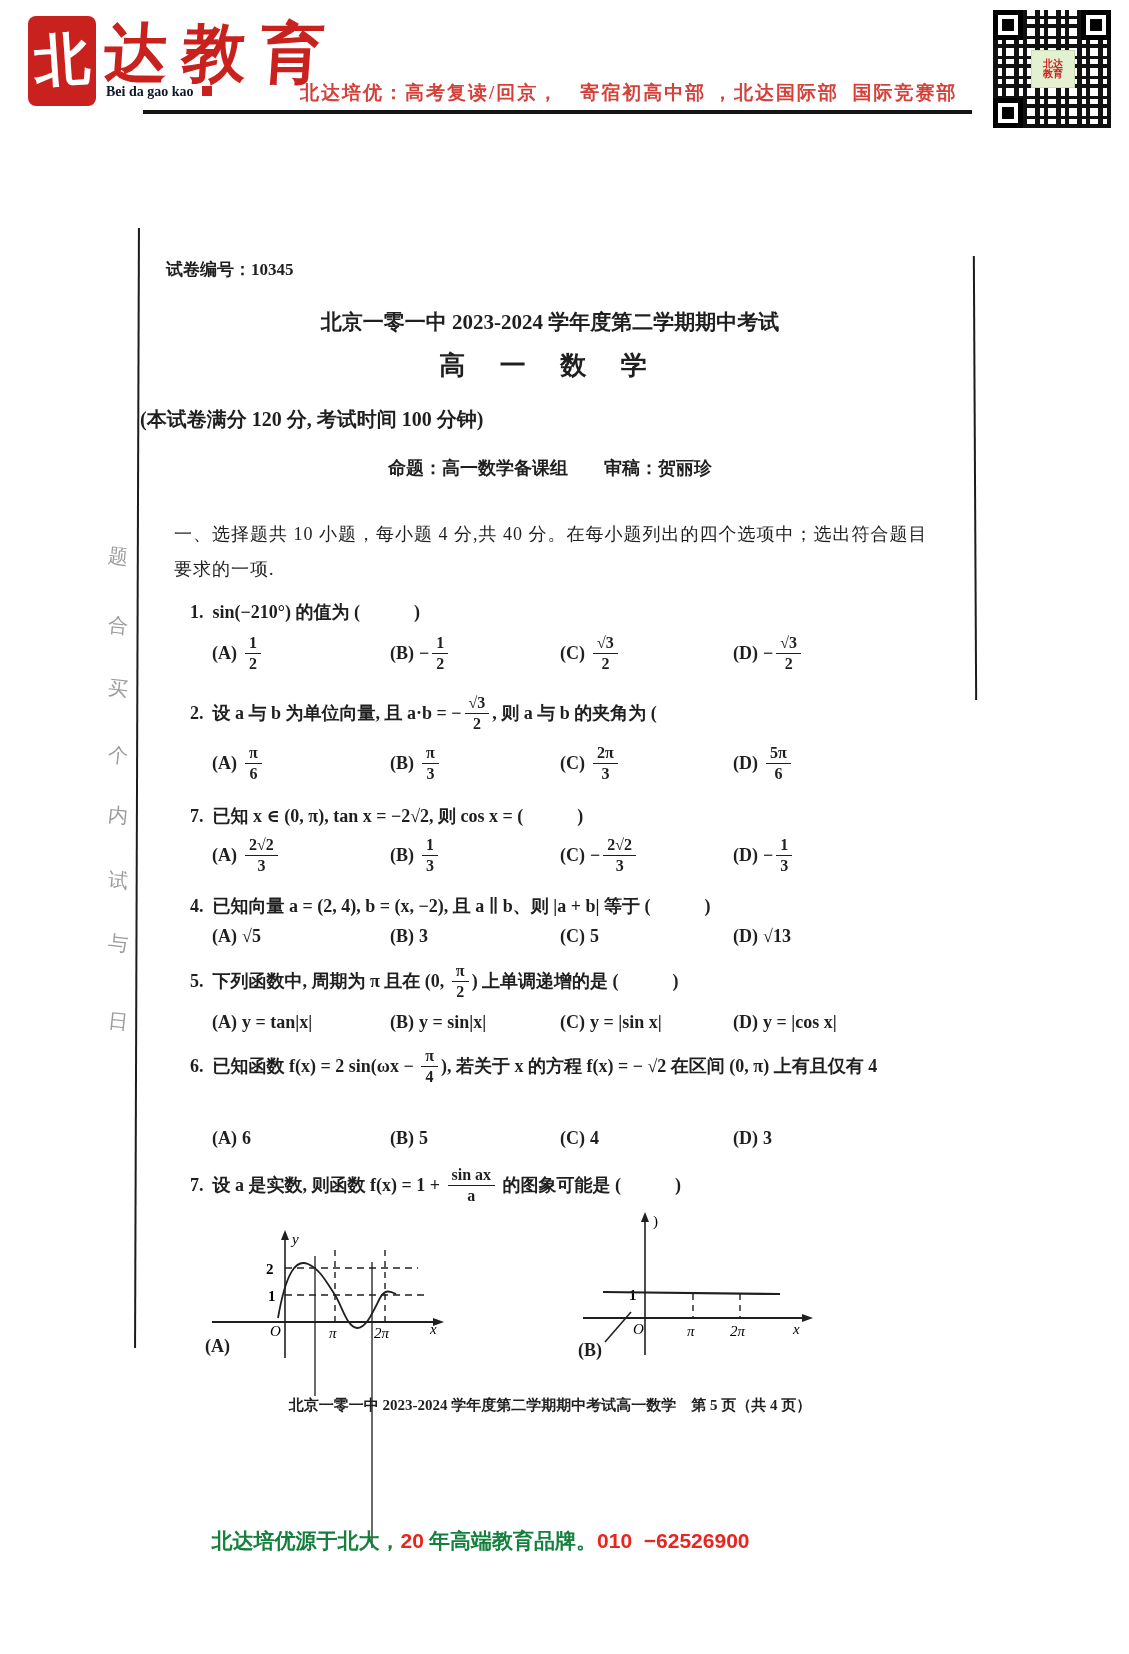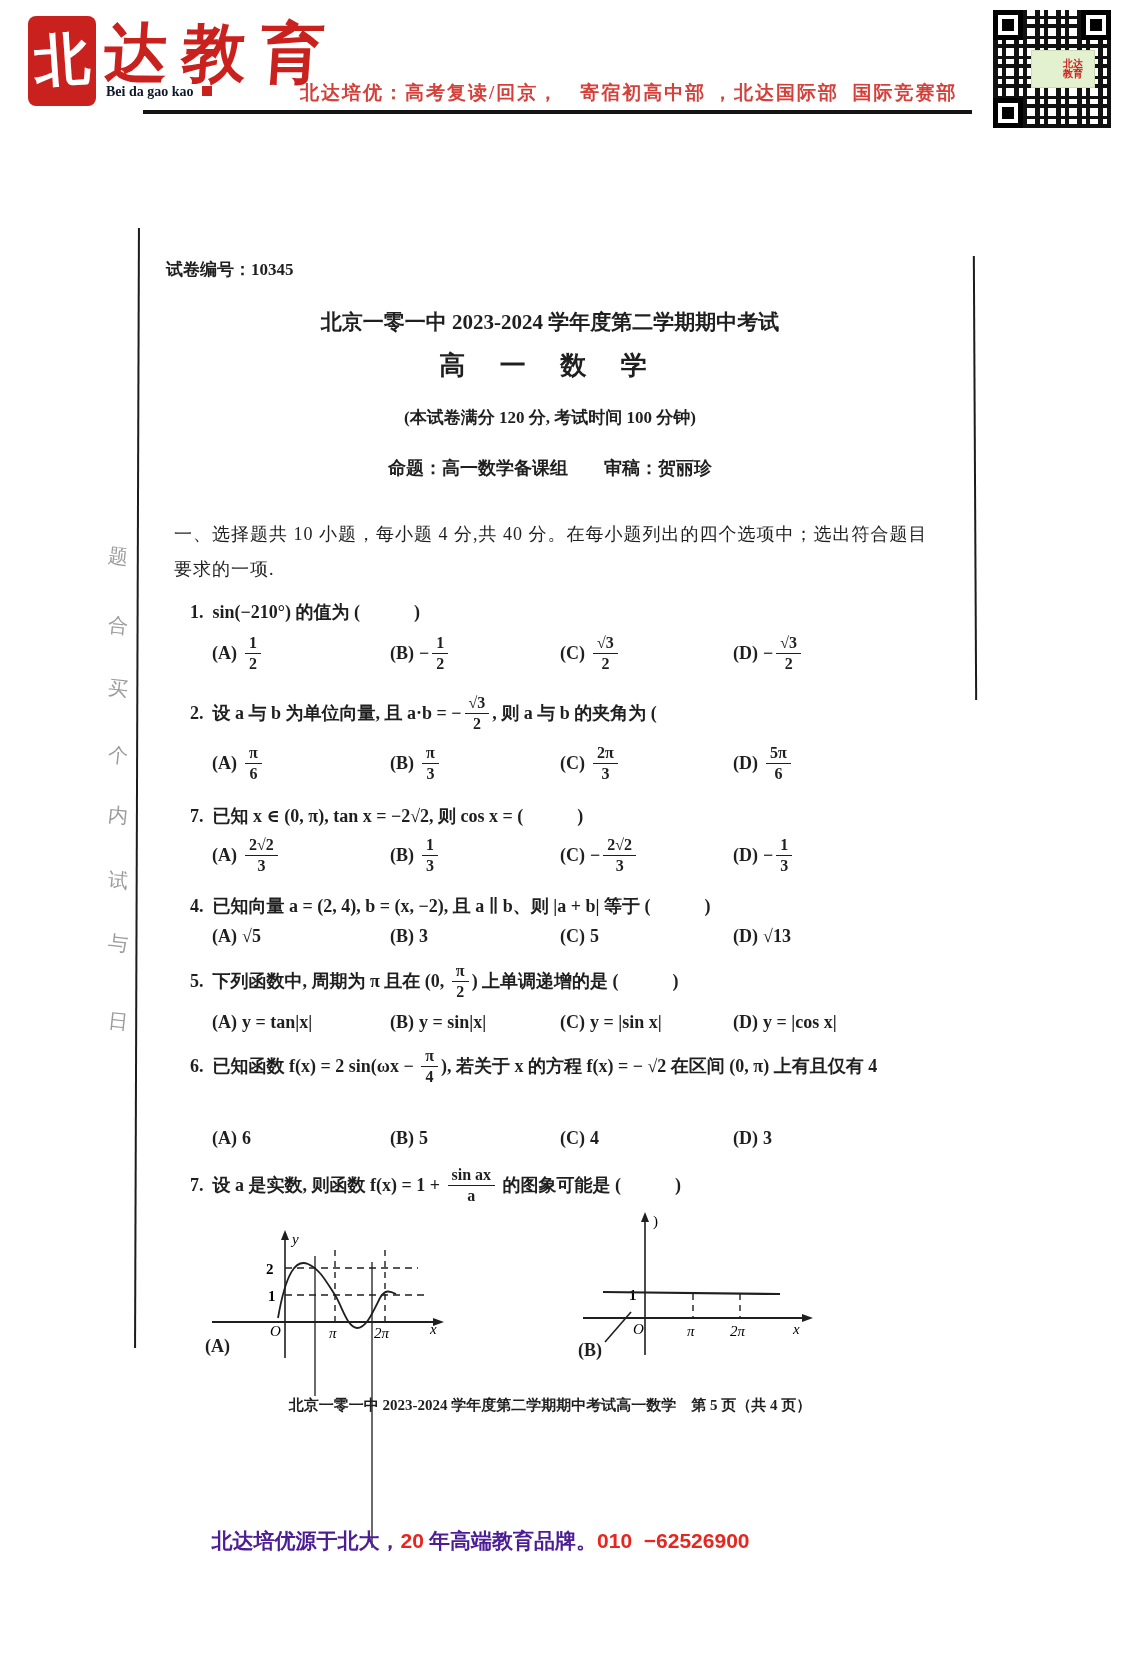--- a/index.html
+++ b/index.html
@@ -21,56 +21,56 @@
   .hrule{position:absolute;left:143px;top:110px;width:829px;height:4px;background:#151515;}
 
   
   .qr{position:absolute;left:993px;top:10px;width:118px;height:118px;background:
       repeating-linear-gradient(90deg,#111 0 5px,rgba(255,255,255,0) 5px 9px,#111 9px 13px,rgba(255,255,255,0) 13px 21px),
       repeating-linear-gradient(0deg,#111 0 4px,#fff 4px 9px,#111 9px 12px,#fff 12px 20px);}
   .qr-finder{position:absolute;width:20px;height:20px;border:5px solid #000;background:#fff;}
   .qr-finder::after{content:"";position:absolute;left:4px;top:4px;width:12px;height:12px;background:#000;}
   .qr-f-tl{left:0;top:0;} .qr-f-tr{right:0;top:0;} .qr-f-bl{left:0;bottom:0;}
   .qr-center{position:absolute;left:38px;top:40px;width:42px;height:36px;background:#e3f1d0;
-      border:1px solid #c9ddb0;display:flex;flex-direction:column;align-items:center;justify-content:center;line-height:1.05;padding-left:20px;}
+      border:1px solid #c9ddb0;display:flex;flex-direction:column;align-items:center;justify-content:center;line-height:1.05;}
   .qr-center span{color:#c9221e;font-size:10px;font-weight:bold;}
 
   
   .vline-left{position:absolute;left:136px;top:228px;width:2px;height:1120px;background:#1c1c1c;transform:rotate(0.2deg);}
   .vline-right{position:absolute;left:974px;top:256px;width:2px;height:444px;background:#1c1c1c;transform:rotate(-0.3deg);}
   .artifact{position:absolute;width:2px;background:#3a3a3a;opacity:.75;}
   .mchar{position:absolute;left:108px;font-size:20px;color:#8a8a8a;opacity:.85;transform:rotate(6deg);}
 
   
   .t{position:absolute;white-space:pre;}
   .code{left:166px;top:258px;font-size:17px;font-weight:600;}
   .title{left:140px;width:820px;top:308px;text-align:center;font-size:21px;font-weight:bold;}
   .subject{left:140px;width:820px;top:348px;text-align:center;font-size:26px;font-weight:bold;letter-spacing:14px;}
-  .meta{left:140px;width:820px;top:406px;text-align:center;font-size:17px;font-weight:bold;}
+  .meta{left:140px;width:820px;top:406px;font-size:20px;font-weight:bold;}
   .committee{left:140px;width:820px;top:456px;text-align:center;font-size:18px;font-weight:bold;}
   .sec{left:174px;font-size:18px;font-weight:400;letter-spacing:1px;}
   .stem{left:190px;font-size:18px;font-weight:600;}
   .stemflex{position:absolute;left:190px;display:flex;align-items:center;font-size:18px;font-weight:600;white-space:pre;}
 
   .frac{display:inline-flex;flex-direction:column;align-items:center;line-height:1.1;
         font-size:16px;vertical-align:middle;margin:0 3px;}
   .frac .fnum{padding:0 4px 1px;border-bottom:1.6px solid #1f1f1f;}
   .frac .fden{padding:1px 4px 0;}
 
   .optrow{position:absolute;left:212px;display:flex;align-items:center;font-size:18px;font-weight:600;}
   .opt{display:inline-flex;align-items:center;white-space:pre;}
   .c1{width:178px;} .c2{width:170px;} .c3{width:173px;}
   .olabel{margin-right:5px;}
 
   .glabel{position:absolute;font-size:18px;font-weight:600;}
   .pfooter{position:absolute;left:140px;width:820px;top:1396px;text-align:center;font-size:15px;font-weight:600;}
 
   
   .banner{position:absolute;left:0;width:940px;top:1502px;text-align:center;font-size:21px;font-weight:bold;white-space:pre;}
-  .banner .r1{color:#4c1d95;}
+  .banner .r1{color:#15803d;}
   .banner .r2{color:#e8251f;font-family:"Liberation Sans","DejaVu Sans",sans-serif;}
 
   svg text{font-family:"Liberation Serif","DejaVu Serif",serif;}
 </style>
 </head>
 <body>
 
 <div id="canvas">
 
   <div class="seal">

